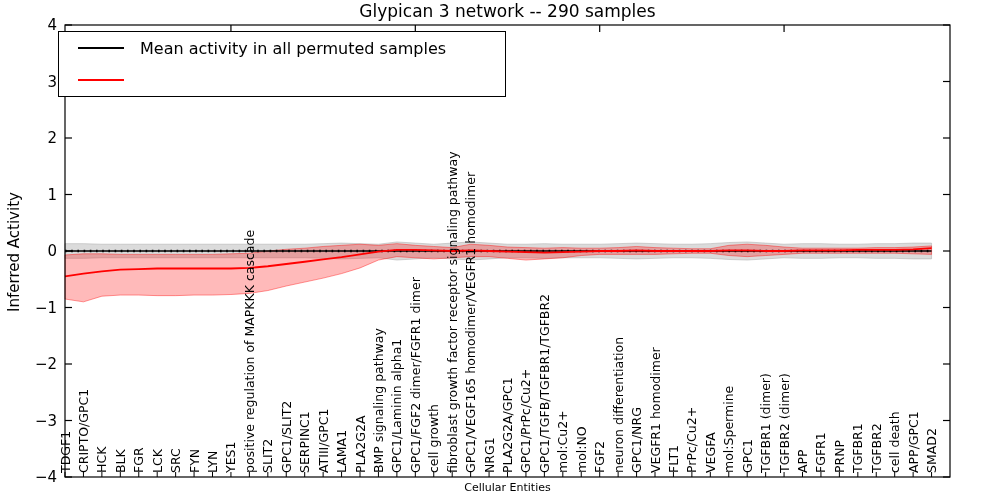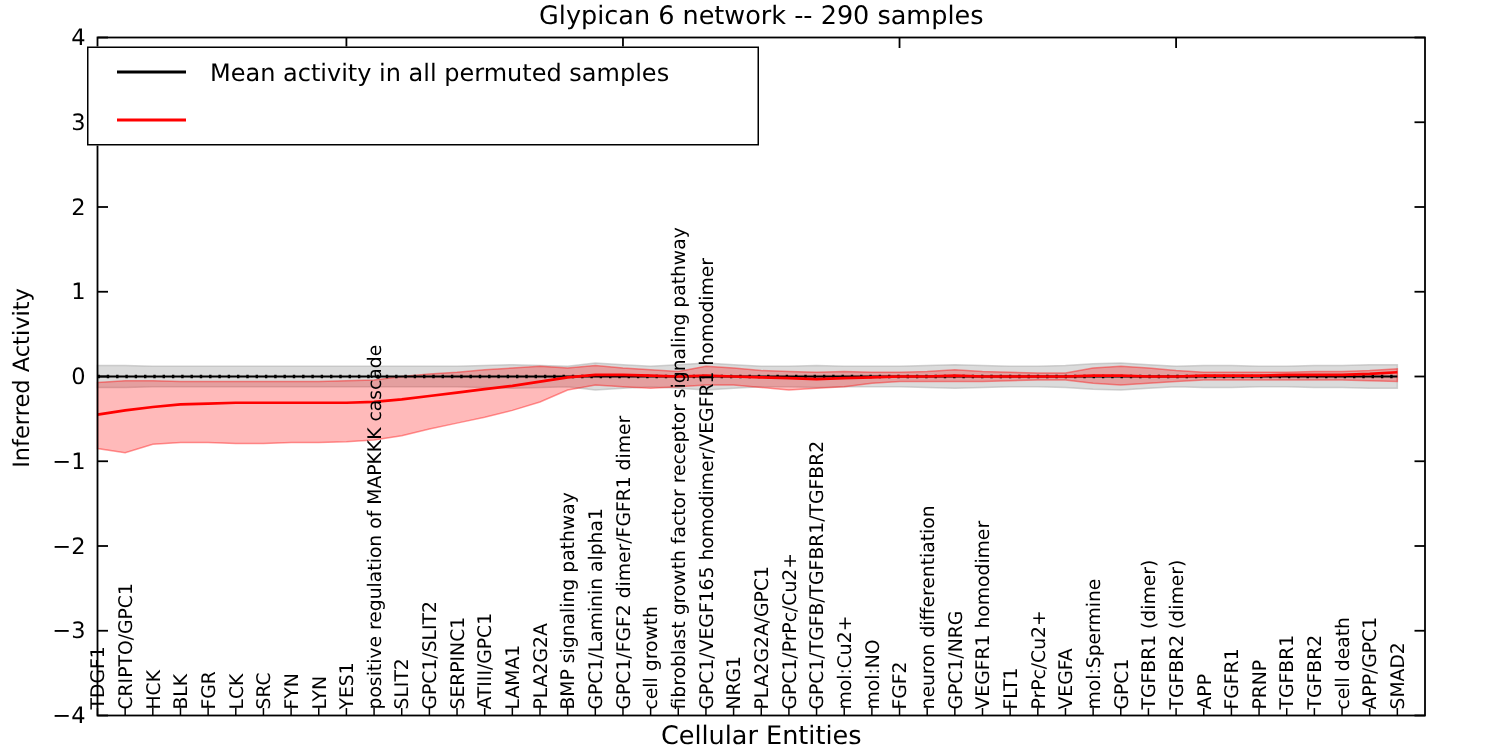--- a/index.html
+++ b/index.html
@@ -8,21 +8,21 @@
     font-family:"DejaVu Sans","Liberation Sans",sans-serif;color:#000;
     overflow:hidden;
   }
   #plot-svg{position:absolute;left:0;top:0;}
   .fig-title{
     position:absolute;left:65px;top:1px;width:885px;text-align:center;
     font-size:17px;color:#000;
   }
   .xlabel{
     position:absolute;left:65px;top:481px;width:885px;text-align:center;
-    font-size:17px;color:#000;
+    font-size:11px;color:#000;
   }
   .ylabel{
     position:absolute;left:-53px;top:243px;width:134px;height:18px;text-align:center;
     font-size:15px;color:#000;transform:rotate(-90deg);
   }
   .legend{
     position:absolute;left:58px;top:31px;width:448px;height:66px;
     background:#ffffff;border:1px solid #000;box-sizing:border-box;
     display:flex;flex-direction:column;justify-content:space-around;
   }
@@ -165,21 +165,21 @@
       <line x1="876.25" y1="477" x2="876.25" y2="472" stroke="#000" stroke-width="1"></line>
       <text transform="translate(880.75,473) rotate(-90)" text-anchor="start" font-size="12.5" fill="#000">TGFBR2</text>
       <line x1="894.6875" y1="477" x2="894.6875" y2="472" stroke="#000" stroke-width="1"></line>
       <text transform="translate(899.1875,473) rotate(-90)" text-anchor="start" font-size="12.5" fill="#000">cell death</text>
       <line x1="913.125" y1="477" x2="913.125" y2="472" stroke="#000" stroke-width="1"></line>
       <text transform="translate(917.625,473) rotate(-90)" text-anchor="start" font-size="12.5" fill="#000">APP/GPC1</text>
       <line x1="931.5625" y1="477" x2="931.5625" y2="472" stroke="#000" stroke-width="1"></line>
       <text transform="translate(936.0625,473) rotate(-90)" text-anchor="start" font-size="12.5" fill="#000">SMAD2</text>
     </svg>
 
-  <div class="fig-title">Glypican 6 network -- 290 samples</div>
+  <div class="fig-title">Glypican 3 network -- 290 samples</div>
 
   <div class="ylabel">Inferred Activity</div>
 
   <div class="xlabel">Cellular Entities</div>
 
   <div class="legend">
     <div class="legend-row">
       <span class="legend-swatch" style="border-top-color: rgb(0, 0, 0);"></span>
       <span class="legend-label">Mean activity in all permuted samples</span>
     </div>

